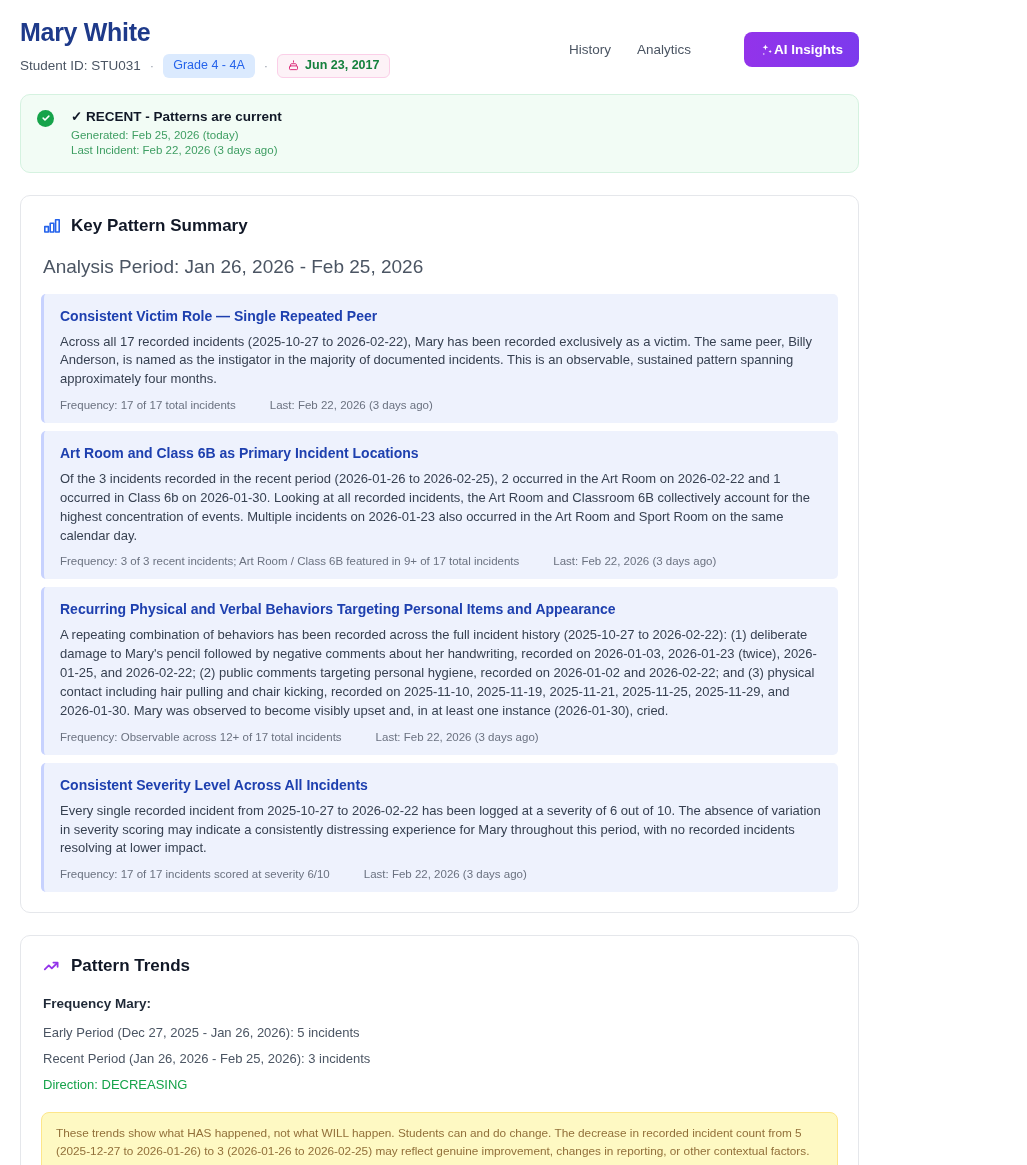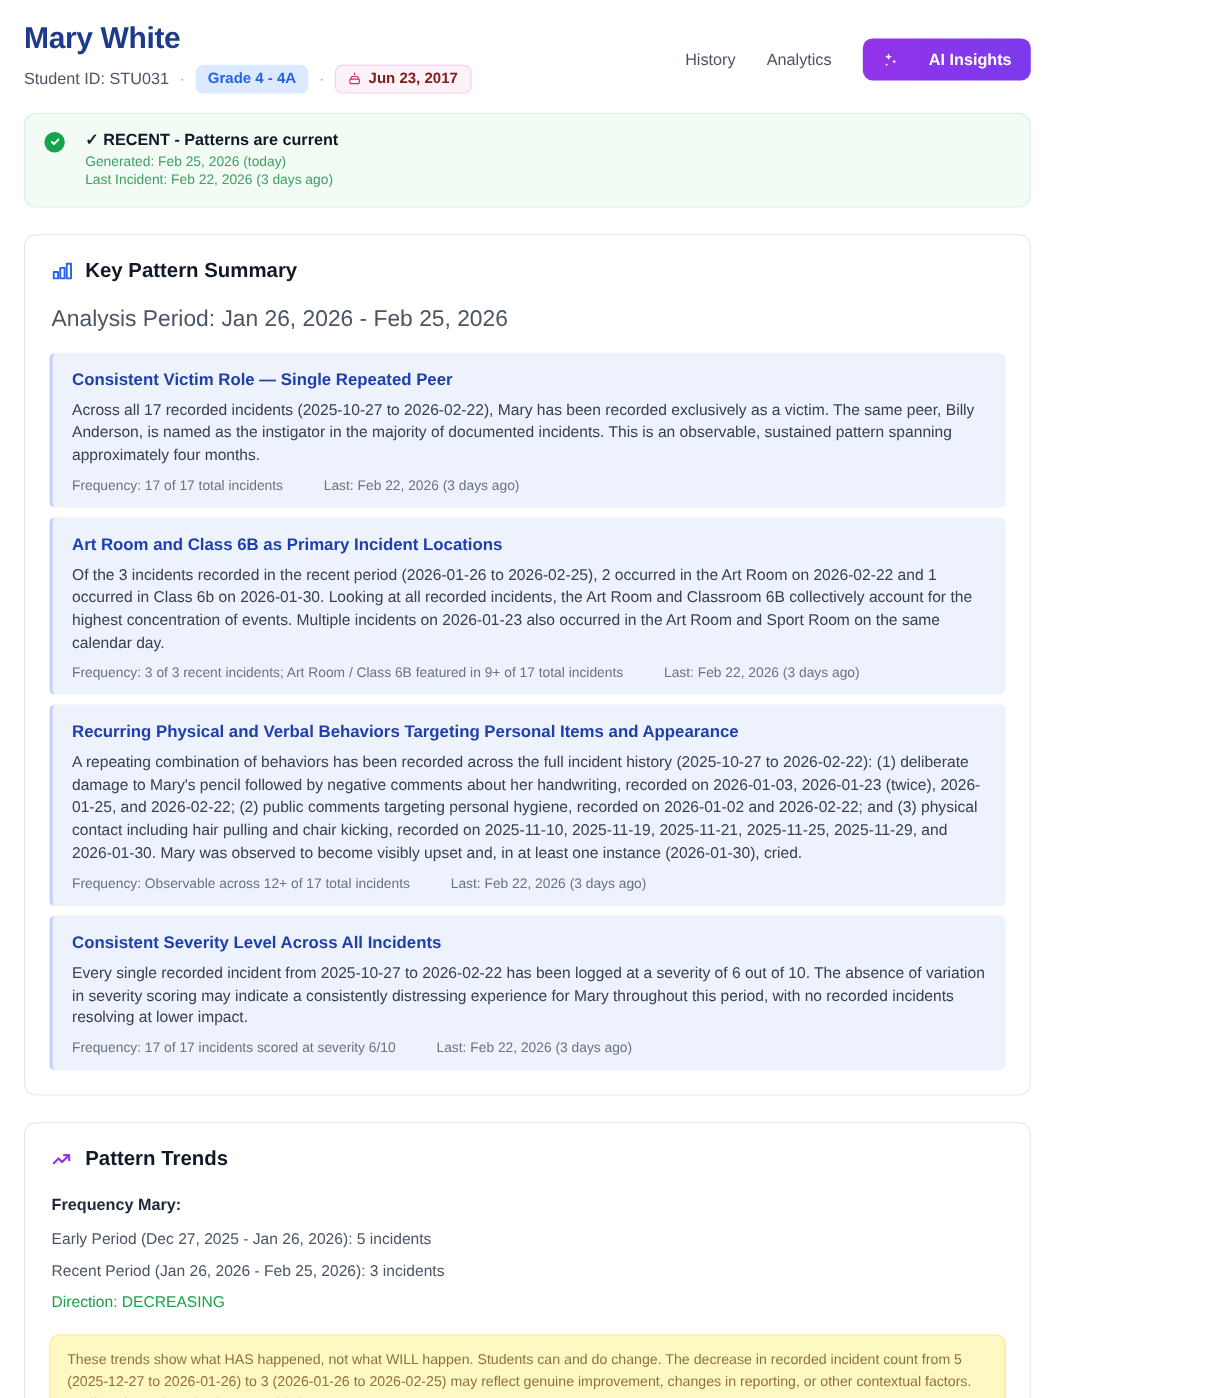--- a/index.html
+++ b/index.html
@@ -38,29 +38,29 @@
     align-items: center;
     gap: 9px;
     font-size: 13.5px;
     color: #4b5563;
   }
   .meta-sep { color: #9ca3af; font-size: 13px; }
   .grade-badge {
     background: #dbeafe;
     color: #2563eb;
     font-size: 12.5px;
-    font-weight: bold;
+    font-weight: normal;
     border-radius: 6px;
     padding: 5px 10px;
     line-height: 1.1;
   }
   .bday-badge {
     background: #fdf2f7;
     border: 1px solid #fbcfe8;
-    color: #7f1d1d;
+    color: #15803d;
     font-size: 12.5px;
     font-weight: bold;
     border-radius: 6px;
     padding: 4px 10px;
     display: inline-flex;
     align-items: center;
     gap: 6px;
     line-height: 1.1;
   }
   .nav {
@@ -78,23 +78,24 @@
   .ai-btn {
     background: linear-gradient(90deg, #9333ea 0%, #7c3aed 100%);
     color: #ffffff;
     border: none;
     border-radius: 8px;
     padding: 10px 16px;
     font-size: 13.5px;
     font-weight: bold;
     display: inline-flex;
     align-items: center;
-    gap: 25px;
+    gap: 0;
     cursor: pointer;
     font-family: "Liberation Sans", sans-serif;
+    margin-left: 27px;
   }
 
   
   .status-banner {
     margin: 6px 20px 0 20px;
     background: #f2fcf5;
     border: 1px solid #d5f2e0;
     border-radius: 10px;
     padding: 13px 16px;
     display: flex;

